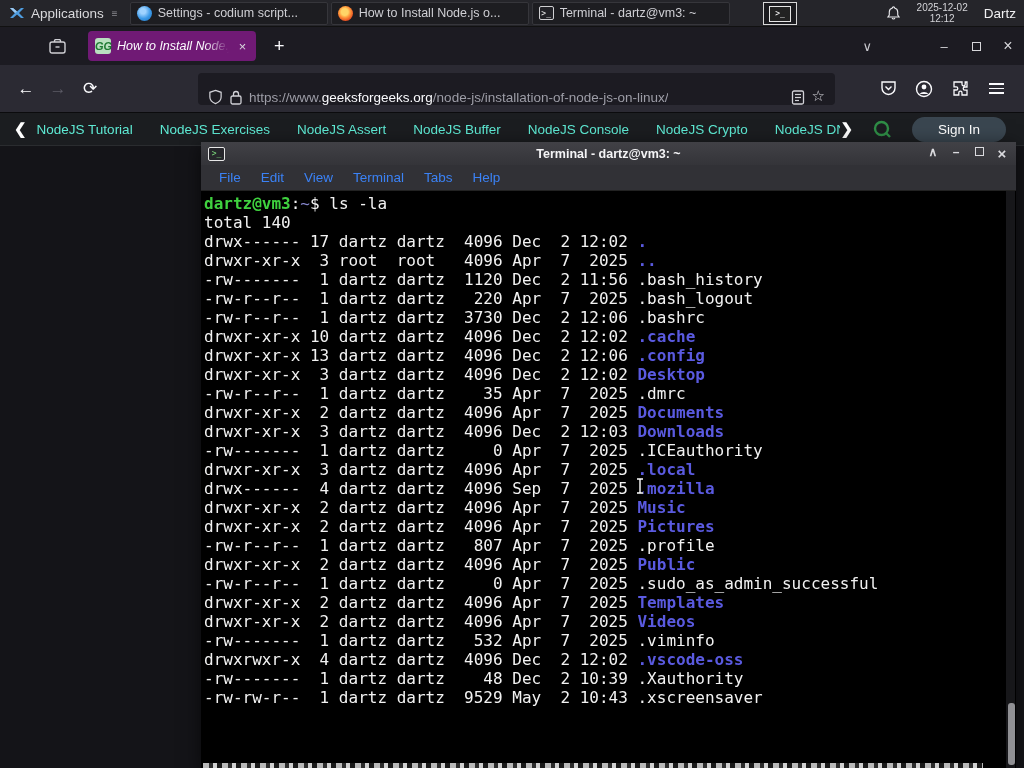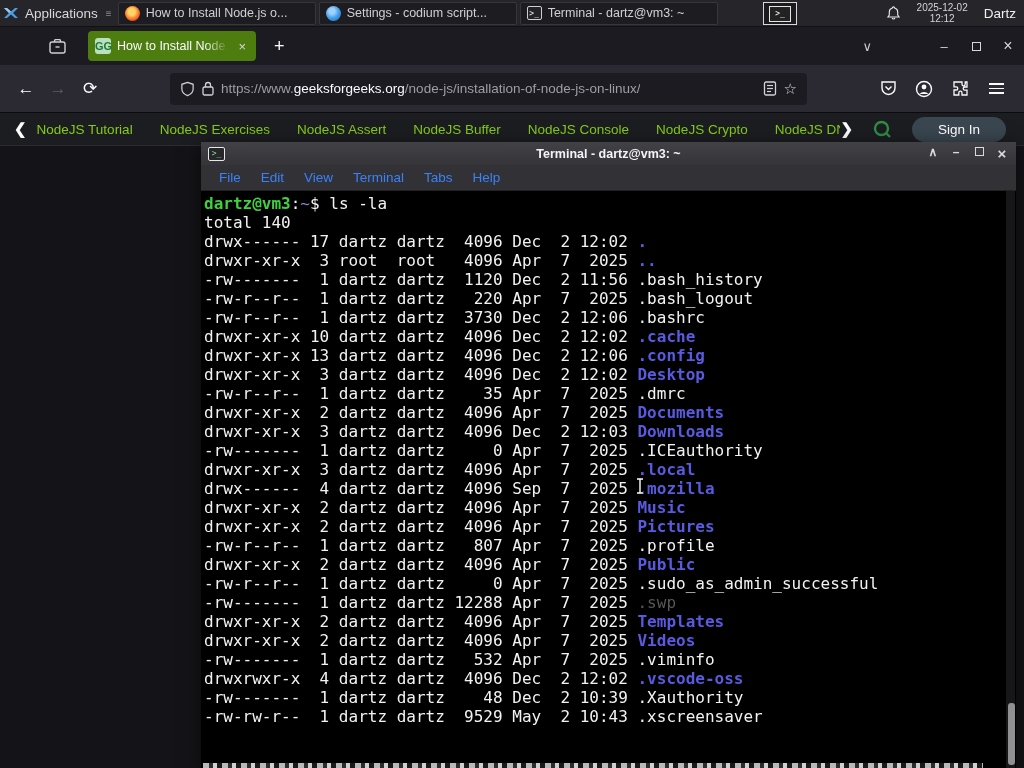--- a/index.html
+++ b/index.html
@@ -3,21 +3,21 @@
 <meta charset="utf-8">
 <style>
   * { box-sizing: border-box; margin: 0; padding: 0; }
   html,body { width:1024px; height:768px; overflow:hidden; background:#141418;
               font-family:"Liberation Sans", sans-serif; }
 
   
   #panel { position:absolute; top:0; left:0; width:1024px; height:27px;
            background:#25252a; display:flex; align-items:center; color:#e8e8ea;
            border-bottom:1px solid #111; z-index:40; }
-  .apps-btn { display:flex; align-items:center; gap:6px; padding:0 3px; height:100%; }
+  .apps-btn { display:flex; align-items:center; gap:6px; padding:0 9px; height:100%; }
   .apps-btn .label { font-size:13.5px; color:#d9d9dc; }
   .apps-caret { color:#8a8a90; font-size:10px; margin-left:2px; }
   .task-btn { width:198px; height:23px; margin-left:3px; background:#1d1d21;
               border:1px solid #36363b; border-radius:2px; display:flex; align-items:center;
               gap:6px; padding:0 6px; overflow:hidden; }
   .tb-title { font-size:12.5px; color:#cfcfd4; white-space:nowrap; overflow:hidden; }
   .tb-ic { width:15px; height:15px; flex:none; border-radius:50%; }
   .tb-ic.firefox { background:radial-gradient(circle at 45% 40%, #ffd567 0 28%, #ff9a3c 45%, #e4471f 75%, #b5301f 100%); }
   .tb-ic.codium  { background:radial-gradient(circle at 40% 35%, #9fd2ff 0 20%, #3d9ae8 55%, #1d6fb8 100%); }
   .tb-ic.terminal, .tray-term { border-radius:2px; background:#222227; border:1px solid #cfcfd2;
@@ -31,55 +31,55 @@
               font-family:"DejaVu Sans Mono", monospace; }
   #panel-right { margin-left:auto; display:flex; align-items:center; padding-right:8px; gap:16px; }
   #clock { text-align:center; font-size:10px; line-height:11px; color:#d4d4d8; }
   #username { font-size:13.5px; color:#f0f0f2; }
 
   
   #firefox { position:absolute; top:27px; left:0; width:1024px; height:741px; background:#1c1b22; }
   #tabbar { height:38px; display:flex; align-items:center; background:#1c1b22; }
   .ffview { margin-left:42px; width:30px; height:26px; display:flex; align-items:center;
             justify-content:center; border-radius:4px; }
-  #tab { margin-left:16px; width:168px; height:30px; background:#4d7c0f; border-radius:4px;
-         display:flex; align-items:center; padding:0 7px; gap:6px; }
+  #tab { margin-left:16px; width:168px; height:30px; background:#701a75; border-radius:4px;
+         display:flex; align-items:center; padding:0 7px; gap:6px;font-style:italic; }
   #tab-title { flex:1; font-size:12.5px; color:#fbfbfe; white-space:nowrap; overflow:hidden;
          -webkit-mask-image:linear-gradient(90deg,#000 78%,transparent); }
   .favicon { width:16px; height:16px; flex:none; border-radius:3px; background:#b9e0c0;
          color:#1e7a33; font-weight:bold; font-size:11px; line-height:16px; text-align:center; }
   .tab-close { color:#d8d8dd; font-size:13px; line-height:13px; padding:1px 3px; border-radius:3px; }
   .newtab { margin-left:10px; color:#fbfbfe; font-size:18px; padding:2px 8px; border-radius:4px; }
   #tabbar-right { margin-left:auto; display:flex; align-items:center; gap:0; }
   .tabs-chevron { color:#c9c9cf; font-size:13px; padding:4px 8px; margin-right:48px; }
   .winctl { color:#d6d6da; width:32px; text-align:center; font-size:13px; }
   .winctl .sq { display:inline-block; width:9px; height:9px; border:1.5px solid #d6d6da; }
 
   #navbar { height:48px; background:#2b2a33; display:flex; align-items:center; padding:0 10px;
             border-bottom:1px solid #0b0b0d; }
   .nav-ic { width:32px; height:32px; display:flex; align-items:center; justify-content:center;
             font-size:17px; color:#fbfbfe; border-radius:4px; flex:none; }
   .nav-ic.disabled { color:#5c5b66; }
-  #urlbar { margin-left:64px; width:637px; height:32px; background:#1c1b22; border-radius:4px;
-            display:flex; align-items:center; padding:0 10px; gap:7px; }
+  #urlbar { margin-left:92px; width:637px; height:32px; background:#1c1b22; border-radius:4px;
+            display:flex; align-items:flex-end; padding:0 10px; gap:7px; }
   #urlbar svg { flex:none; }
   #url-text { font-size:13.5px; white-space:nowrap; overflow:hidden; color:#9d9da7; }
   #url-text .domain { color:#fbfbfe; }
   .urlbar-spacer { flex:1; }
   #navbar-right { margin-left:auto; display:flex; align-items:center; gap:4px; padding-right:2px; }
   .burger { display:inline-block; width:15px; }
   .burger i { display:block; height:1.8px; background:#fbfbfe; margin:3px 0; }
 
   
   #site-nav { height:33px; background:#1b1d20; border-bottom:1px solid #2a2c2f; display:flex;
               align-items:center; color:#e8e8e8; font-size:13.5px; padding:0 14px; }
   .gchev { font-size:15px; font-weight:bold; color:#fff; }
   #site-nav-items { display:flex; align-items:center; gap:27px; margin-left:10px; white-space:nowrap;
               overflow:hidden; flex:1; }
-  .site-nav-item { color:#84cc16; }
+  .site-nav-item { color:#5eead4; }
   #site-nav-right { display:flex; align-items:center; gap:20px; padding-right:4px; }
   #signin { background:#3a4650; color:#fff; border-radius:15px; padding:5px 26px; font-size:13.5px; }
   #page-body { height:633px; background:#141418; }
 
   
   #terminal { position:absolute; left:201px; top:142px; width:815px; height:626px;
               background:#000; box-shadow:0 4px 18px rgba(0,0,0,.6); z-index:30; }
   #term-titlebar { height:23px; background:linear-gradient(#414146,#343439); display:flex;
               align-items:center; padding:0 7px; position:relative; }
   #term-title { position:absolute; left:0; right:0; text-align:center; font-size:12.5px;
@@ -115,26 +115,26 @@
   <div class="apps-btn">
     <svg width="16" height="16" viewBox="0 0 16 16">
       <path d="M1 3 L6 8 L1 13 L4 13 L8 9.5 L12 13 L15 13 L10 8 L15 3 L12 3 L8 6.5 L4 3 Z" fill="#4e9de0"></path>
       <path d="M1 3 L6 8 L8 6.5 L4 3 Z" fill="#9cc8ef"></path>
     </svg>
     <span class="label">Applications</span>
     <span class="apps-caret">≡</span>
   </div>
   <div id="task-buttons" style="display: flex;">
       <div class="task-btn">
+        <span class="tb-ic codium"></span>
+        <span class="tb-title">Settings - codium script...</span>
+      </div>
+      <div class="task-btn">
         <span class="tb-ic firefox"></span>
         <span class="tb-title">How to Install Node.js o...</span>
-      </div>
-      <div class="task-btn">
-        <span class="tb-ic codium"></span>
-        <span class="tb-title">Settings - codium script...</span>
       </div>
       <div class="task-btn">
         <span class="tb-ic terminal" style="width: 15px; height: 14px;">&gt;_</span>
         <span class="tb-title">Terminal - dartz@vm3: ~</span>
       </div>
     </div>
   <div id="tray-terminal">
     <div class="inner">&gt;_</div>
   </div>
   <div id="panel-right">
@@ -283,21 +283,20 @@
         <div class="tline"><span>drwxr-xr-x  2 dartz dartz  4096 Apr  7  2025 </span><span class="c-dir">Documents</span></div>
         <div class="tline"><span>drwxr-xr-x  3 dartz dartz  4096 Dec  2 12:03 </span><span class="c-dir">Downloads</span></div>
         <div class="tline"><span>-rw-------  1 dartz dartz     0 Apr  7  2025 </span><span>.ICEauthority</span></div>
         <div class="tline"><span>drwxr-xr-x  3 dartz dartz  4096 Apr  7  2025 </span><span class="c-dir">.local</span></div>
         <div class="tline"><span>drwx------  4 dartz dartz  4096 Sep  7  2025 </span><span class="c-dir">.mozilla</span></div>
         <div class="tline"><span>drwxr-xr-x  2 dartz dartz  4096 Apr  7  2025 </span><span class="c-dir">Music</span></div>
         <div class="tline"><span>drwxr-xr-x  2 dartz dartz  4096 Apr  7  2025 </span><span class="c-dir">Pictures</span></div>
         <div class="tline"><span>-rw-r--r--  1 dartz dartz   807 Apr  7  2025 </span><span>.profile</span></div>
         <div class="tline"><span>drwxr-xr-x  2 dartz dartz  4096 Apr  7  2025 </span><span class="c-dir">Public</span></div>
         <div class="tline"><span>-rw-r--r--  1 dartz dartz     0 Apr  7  2025 </span><span>.sudo_as_admin_successful</span></div>
-        <div class="tline"><span>-rw-------  1 dartz dartz 12288 Apr  7  2025 </span><span class="c-dim">.swp</span></div>
         <div class="tline"><span>drwxr-xr-x  2 dartz dartz  4096 Apr  7  2025 </span><span class="c-dir">Templates</span></div>
         <div class="tline"><span>drwxr-xr-x  2 dartz dartz  4096 Apr  7  2025 </span><span class="c-dir">Videos</span></div>
         <div class="tline"><span>-rw-------  1 dartz dartz   532 Apr  7  2025 </span><span>.viminfo</span></div>
         <div class="tline"><span>drwxrwxr-x  4 dartz dartz  4096 Dec  2 12:02 </span><span class="c-dir">.vscode-oss</span></div>
         <div class="tline"><span>-rw-------  1 dartz dartz    48 Dec  2 10:39 </span><span>.Xauthority</span></div>
         <div class="tline"><span>-rw-rw-r--  1 dartz dartz  9529 May  2 10:43 </span><span>.xscreensaver</span></div>
       </div>
     <div id="clipped-line"></div>
     <div id="term-scrollbar"></div>
     <div id="term-thumb"></div>

